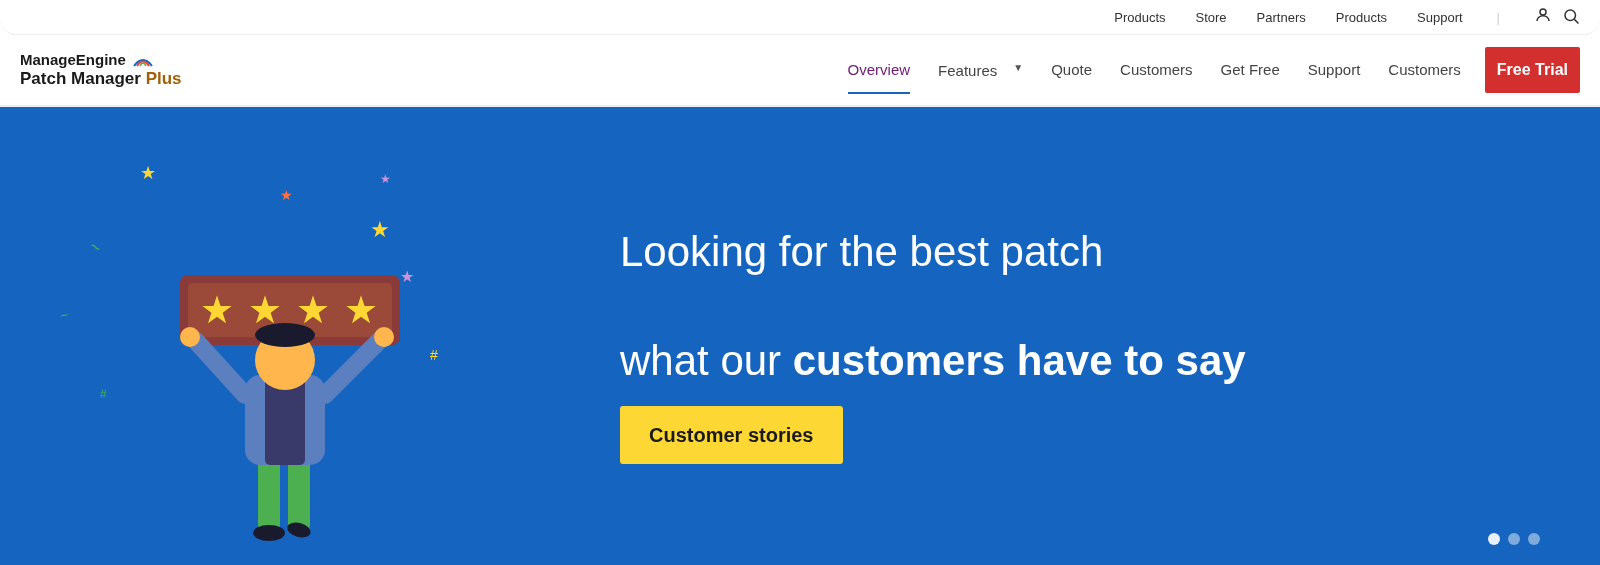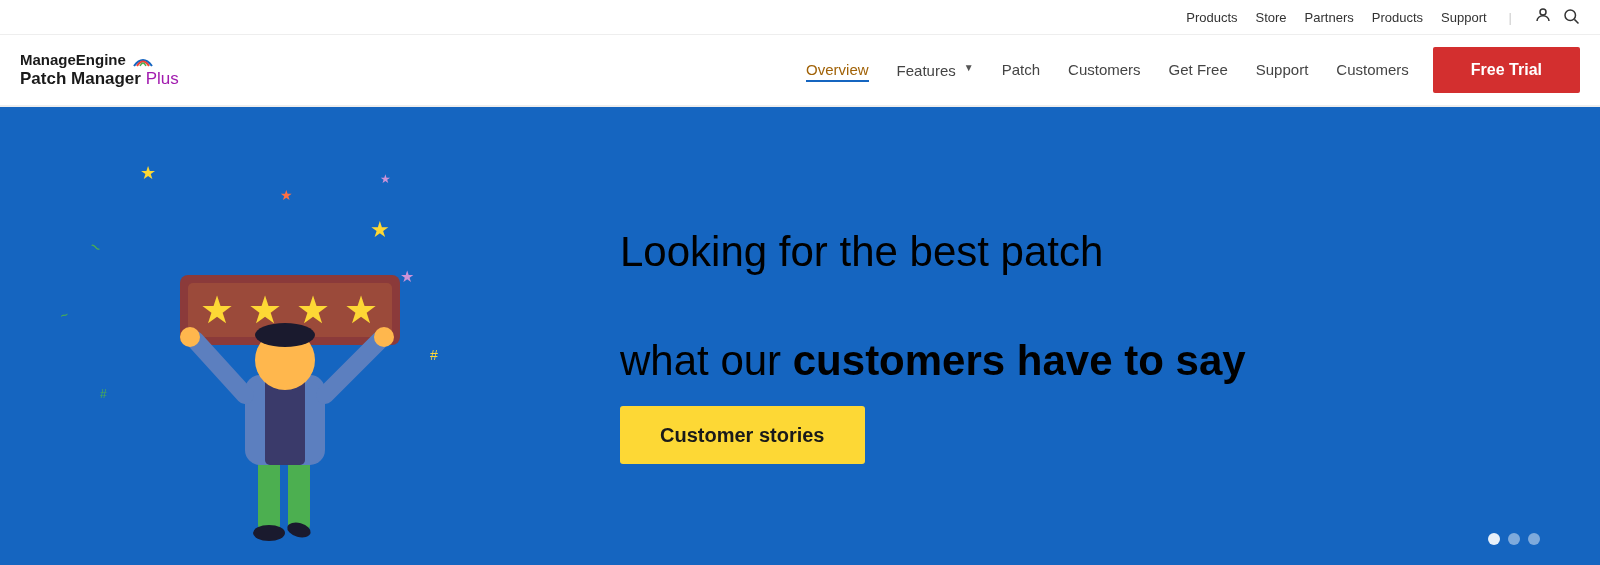--- a/index.html
+++ b/index.html
@@ -8,21 +8,22 @@
     
     .top-bar {
       display: flex;
       justify-content: flex-end;
       align-items: center;
       padding: 6px 20px;
       border-bottom: 1px solid #eee;
       background: #fff;
       font-size: 13px;
       color: #333;
-      gap: 18px;
+      gap: 30px;
+      border-radius: 16px;
     }
     .top-bar a {
       text-decoration: none;
       color: #333;
       cursor: pointer;
     }
     .top-bar .divider {
       color: #ccc;
       margin: 0 4px;
     }
@@ -59,57 +60,57 @@
     }
     .logo-pm {
       font-size: 17px;
       color: #1a1a1a;
     }
     .logo-pm span.patch-manager {
       font-weight: bold;
       text-align: right;
     }
     .logo-pm span.plus {
-      font-weight: normal;
-      color: #a21caf;
+      font-weight: bold;
+      color: #a16207;
     }
 
     .nav-links {
       display: flex;
       align-items: center;
       gap: 28px;
       list-style: none;
       margin-right: 24px;
     }
     .nav-links li a {
       text-decoration: none;
       color: #444;
       font-size: 15px;
       cursor: pointer;
     }
     .nav-links li a.active {
-      color: #a16207;
+      color: #701a75;
       border-bottom: 2px solid #1565c0;
-      padding-bottom: 2px;
+      padding-bottom: 14px;
     }
     .features-link {
       display: flex;
       align-items: flex-start;
-      gap: 8px;
+      gap: 16px;
     }
     .caret {
       font-size: 10px;
       color: #555;
     }
 
     .free-trial-btn {
       background: #d32f2f;
       color: #fff;
       border: none;
-      padding: 14px 38px;
+      padding: 14px 12px;
       font-size: 16px;
       font-weight: bold;
       cursor: pointer;
       border-radius: 2px;
       text-decoration: none;
       white-space: nowrap;
     }
 
     
     .hero {
@@ -135,31 +136,31 @@
       flex: 1;
       padding-left: 60px;
       padding-right: 80px;
       color: #fff;
     }
     .hero-headline {
       font-size: 42px;
       font-weight: 400;
       line-height: 1.3;
       margin-bottom: 36px;
-      color: #000000;
+      color: #ffffff;
     }
     .hero-headline strong {
       font-weight: 800;
       text-align: right;
     }
     .customer-stories-btn {
       background: #fdd835;
       color: #1a1a1a;
       border: none;
-      padding: 18px 40px;
+      padding: 18px 29px;
       font-size: 20px;
       font-weight: bold;
       cursor: pointer;
       border-radius: 3px;
       text-decoration: none;
     }
 
     
     .carousel-dots {
       position: absolute;
@@ -230,21 +231,21 @@
     <li>
       <a class="active">Overview</a>
     </li>
     <li>
       <a class="features-link">
         <span>Features</span>
         <span class="caret">▼</span>
       </a>
     </li>
     <li>
-      <a>Patch</a>
+      <a>Quote</a>
     </li>
     <li>
       <a>Customers</a>
     </li>
     <li>
       <a>Get Free</a>
     </li>
     <li>
       <a>Support</a>
     </li>

